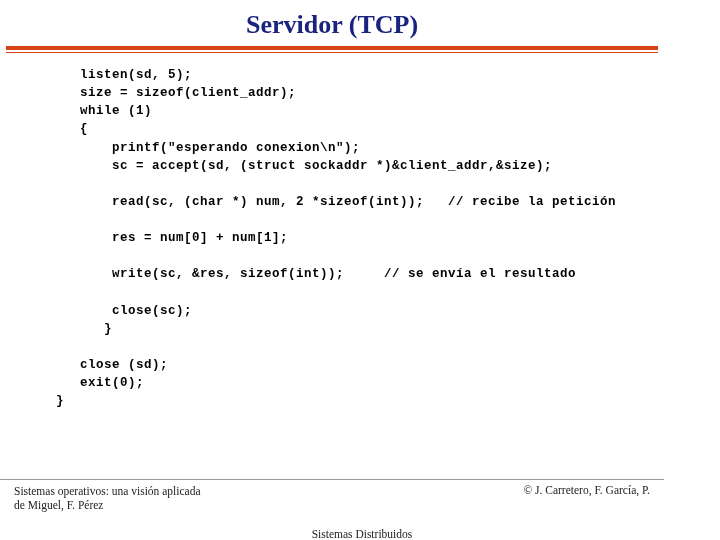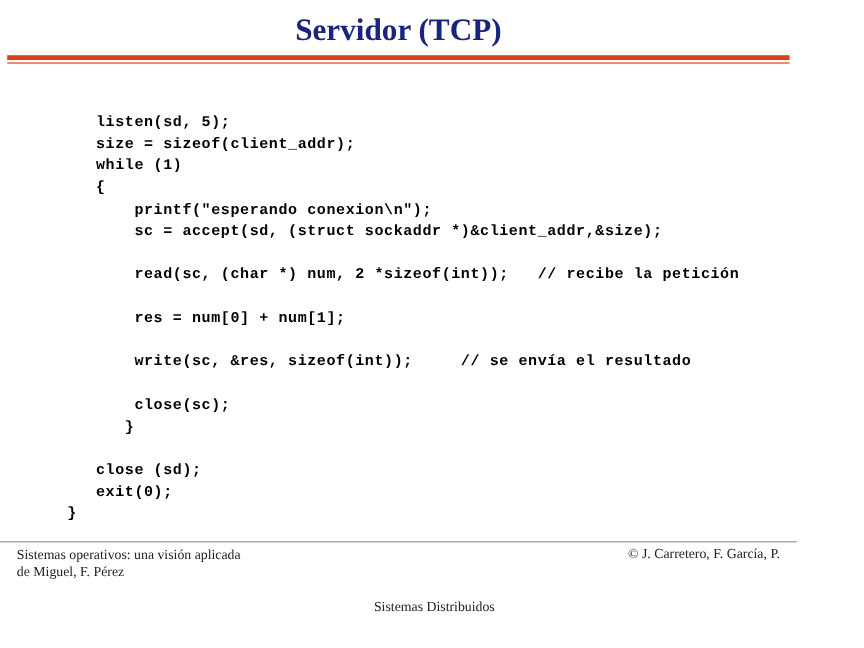--- a/index.html
+++ b/index.html
@@ -34,30 +34,30 @@
   .rule.thin {
     height: 1px;
     margin-top: 2px;
   }
   .code-block {
     font-family: "Courier New", Courier, monospace;
     font-size: 12.5px;
     font-weight: bold;
     white-space: pre;
     color: #000000;
-    margin-top: 40px;
+    margin-top: 13px;
     margin-left: 56px;
     line-height: 1.45;
     letter-spacing: 0.5px;
   }
   .footer {
     position: absolute;
     left: 0;
     right: 0;
-    bottom: 28px;
+    bottom: 0;
     border-top: 1px solid #999;
     padding-top: 4px;
     font-size: 11.5px;
     color: #222;
     font-family: "Times New Roman", Times, serif;
   }
   .footer-inner {
     display: flex;
     justify-content: space-between;
     align-items: flex-start;

